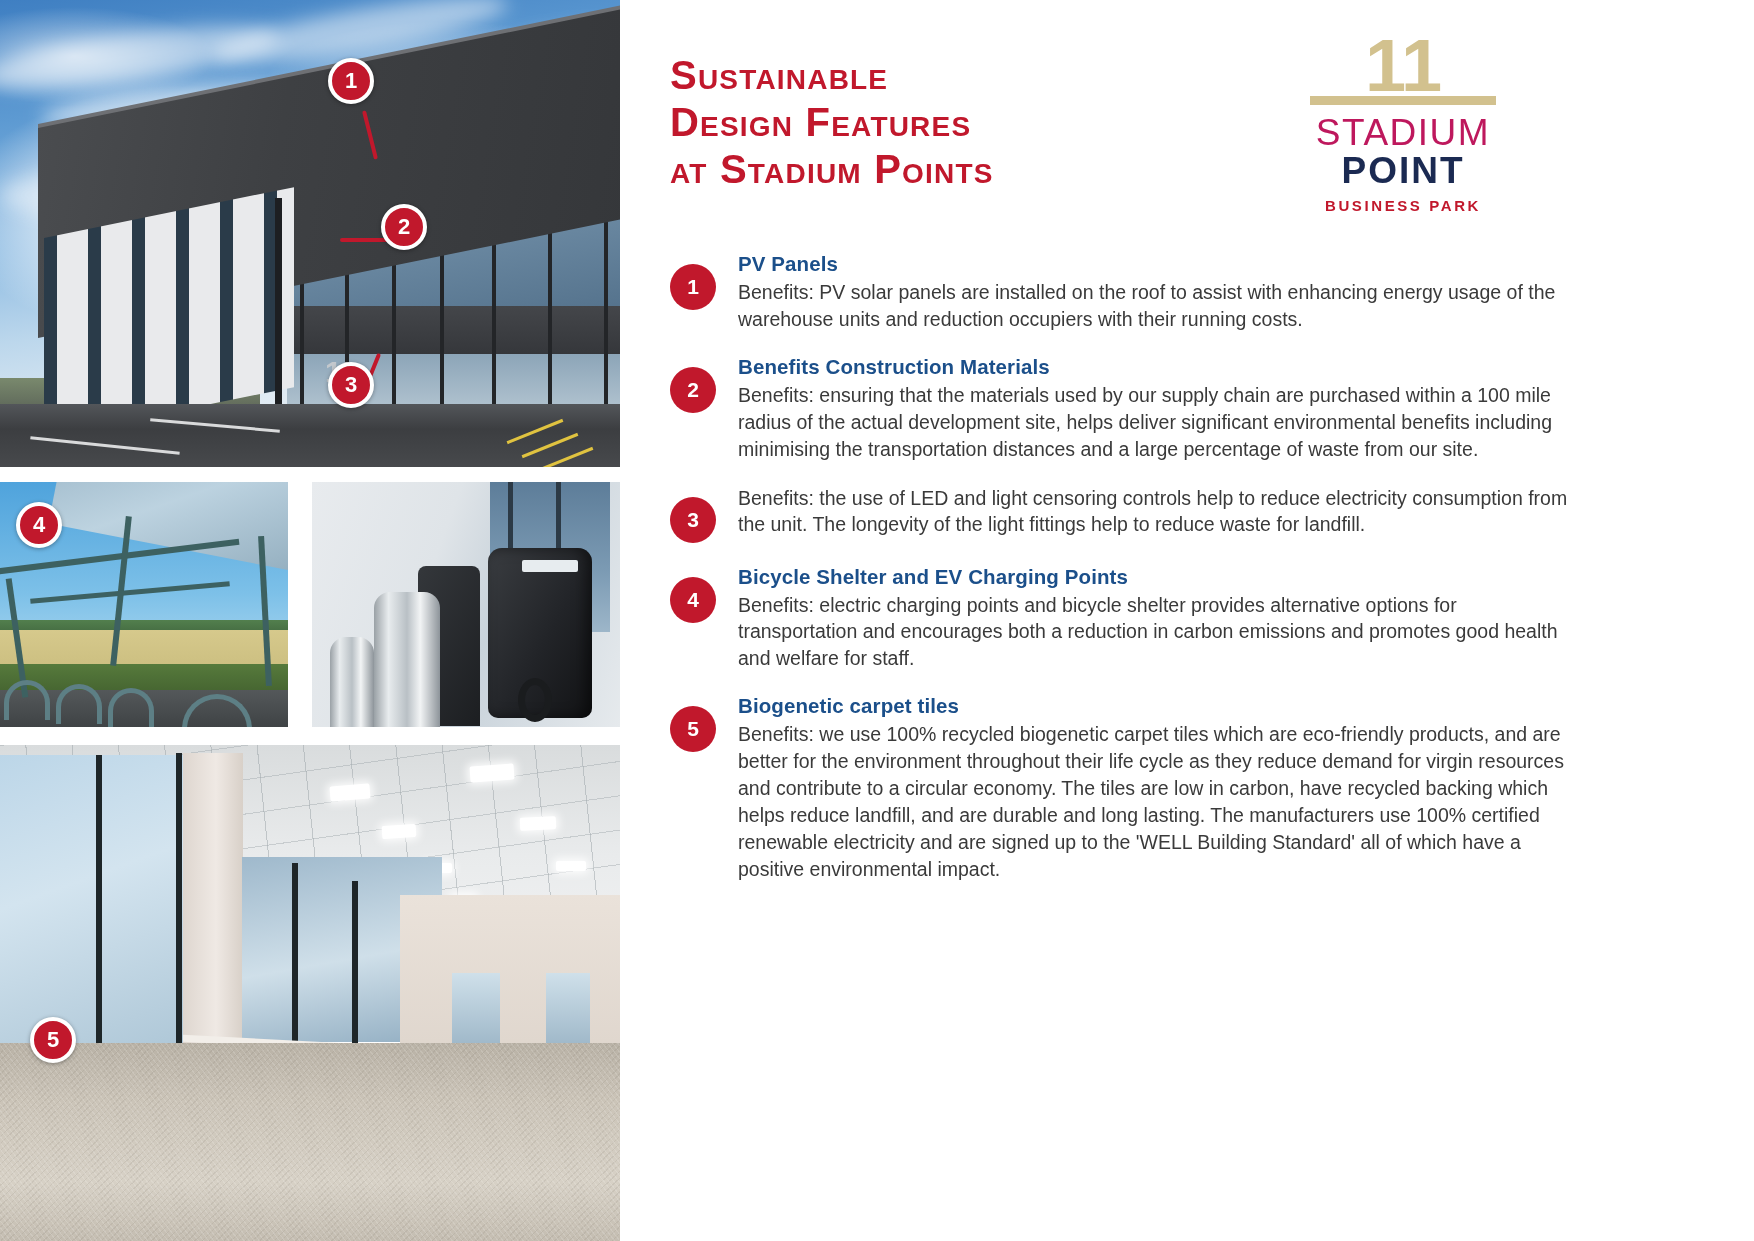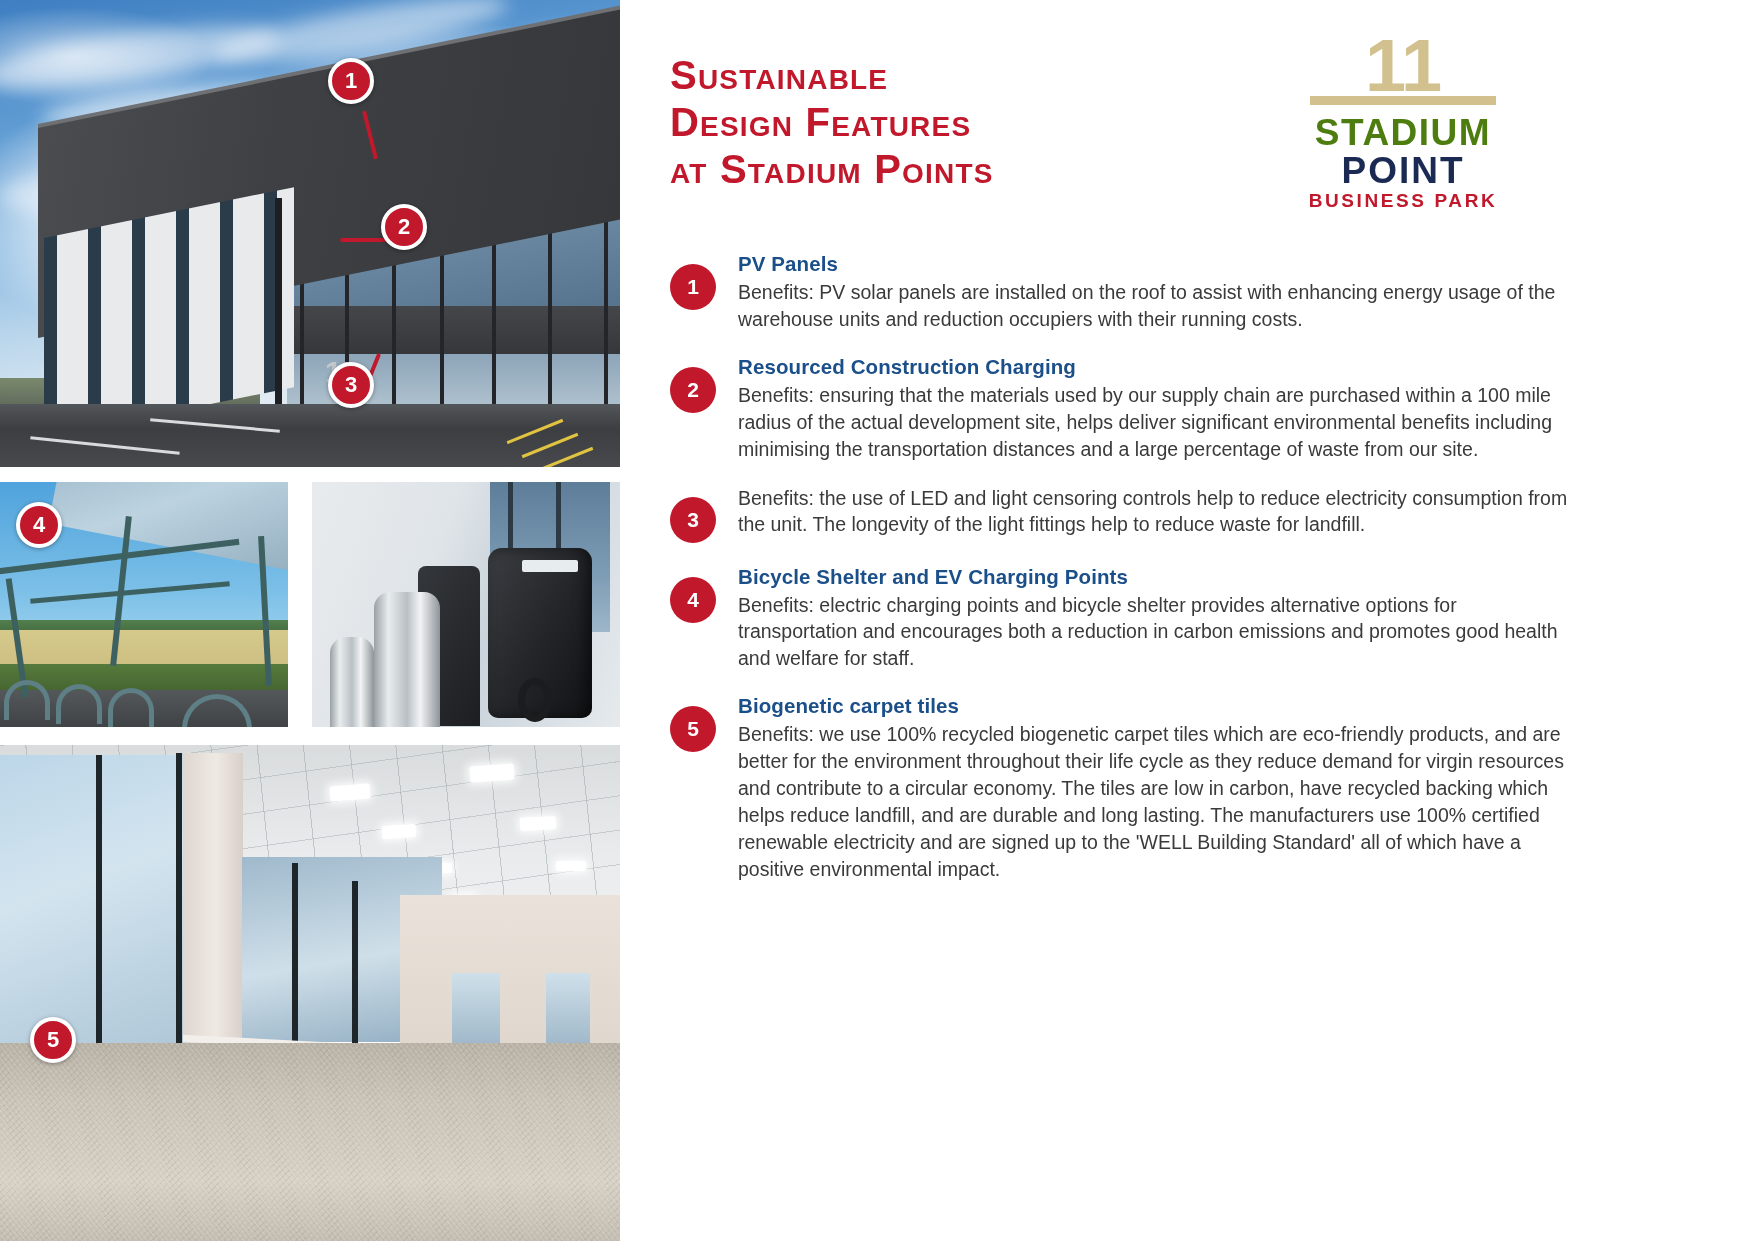--- a/index.html
+++ b/index.html
@@ -206,23 +206,23 @@
   }
   .title .ln { display: block; }
 
   
   .logo { position: absolute; right: 236px; top: 32px; width: 230px; text-align: center; }
   .logo-11 {
     color: #d2c18e; font-size: 74px; font-weight: 700;
     letter-spacing: -1px; line-height: .92; font-family: "Liberation Sans", sans-serif;
   }
   .logo-bar { height: 9px; background: #d2c18e; width: 186px; margin: -4px auto 9px; }
-  .logo-stadium { color: #4d7c0f; font-size: 37px; font-weight: 700; letter-spacing: 1.5px; line-height: 1.02; }
+  .logo-stadium { color: #be185d; font-size: 37px; font-weight: 400; letter-spacing: 1.5px; line-height: 1.02; }
   .logo-point { color: #1b2a52; font-size: 37px; font-weight: 700; letter-spacing: 2px; line-height: 1.02; }
-  .logo-bp { color: #c1182c; font-size: 19px; font-weight: 700; letter-spacing: 2.6px; }
+  .logo-bp { color: #c1182c; font-size: 15px; font-weight: 700; letter-spacing: 2.6px; margin-top: 7px; }
 
   
   .features { position: absolute; left: 50px; top: 252px; width: 900px; }
   .feature { position: relative; display: flex; margin-bottom: 22px; }
   .feat-badge {
     flex: 0 0 46px; width: 46px; height: 46px; border-radius: 50%;
     background: #c1182c; color: #fff;
     font-size: 21px; font-weight: 700;
     display: flex; align-items: center; justify-content: center;
     margin-right: 22px; margin-top: 12px;
@@ -392,21 +392,21 @@
         <div class="feat-badge">1</div>
         <div class="feat-text">
           <div class="feat-head">PV Panels</div>
           <div class="feat-body">Benefits: PV solar panels are installed on the roof to assist with enhancing energy usage of the warehouse units and reduction occupiers with their running costs.</div>
         </div>
       </div>
 
       <div class="feature">
         <div class="feat-badge">2</div>
         <div class="feat-text">
-          <div class="feat-head">Resourced Construction Charging</div>
+          <div class="feat-head">Benefits Construction Materials</div>
           <div class="feat-body">Benefits: ensuring that the materials used by our supply chain are purchased within a 100 mile radius of the actual development site, helps deliver significant environmental benefits including minimising the transportation distances and a large percentage of waste from our site.</div>
         </div>
       </div>
 
       <div class="feature">
         <div class="feat-badge">3</div>
         <div class="feat-text">
           <div class="feat-body">Benefits: the use of LED and light censoring controls help to reduce electricity consumption from the unit. The longevity of the light fittings help to reduce waste for landfill.</div>
         </div>
       </div>

